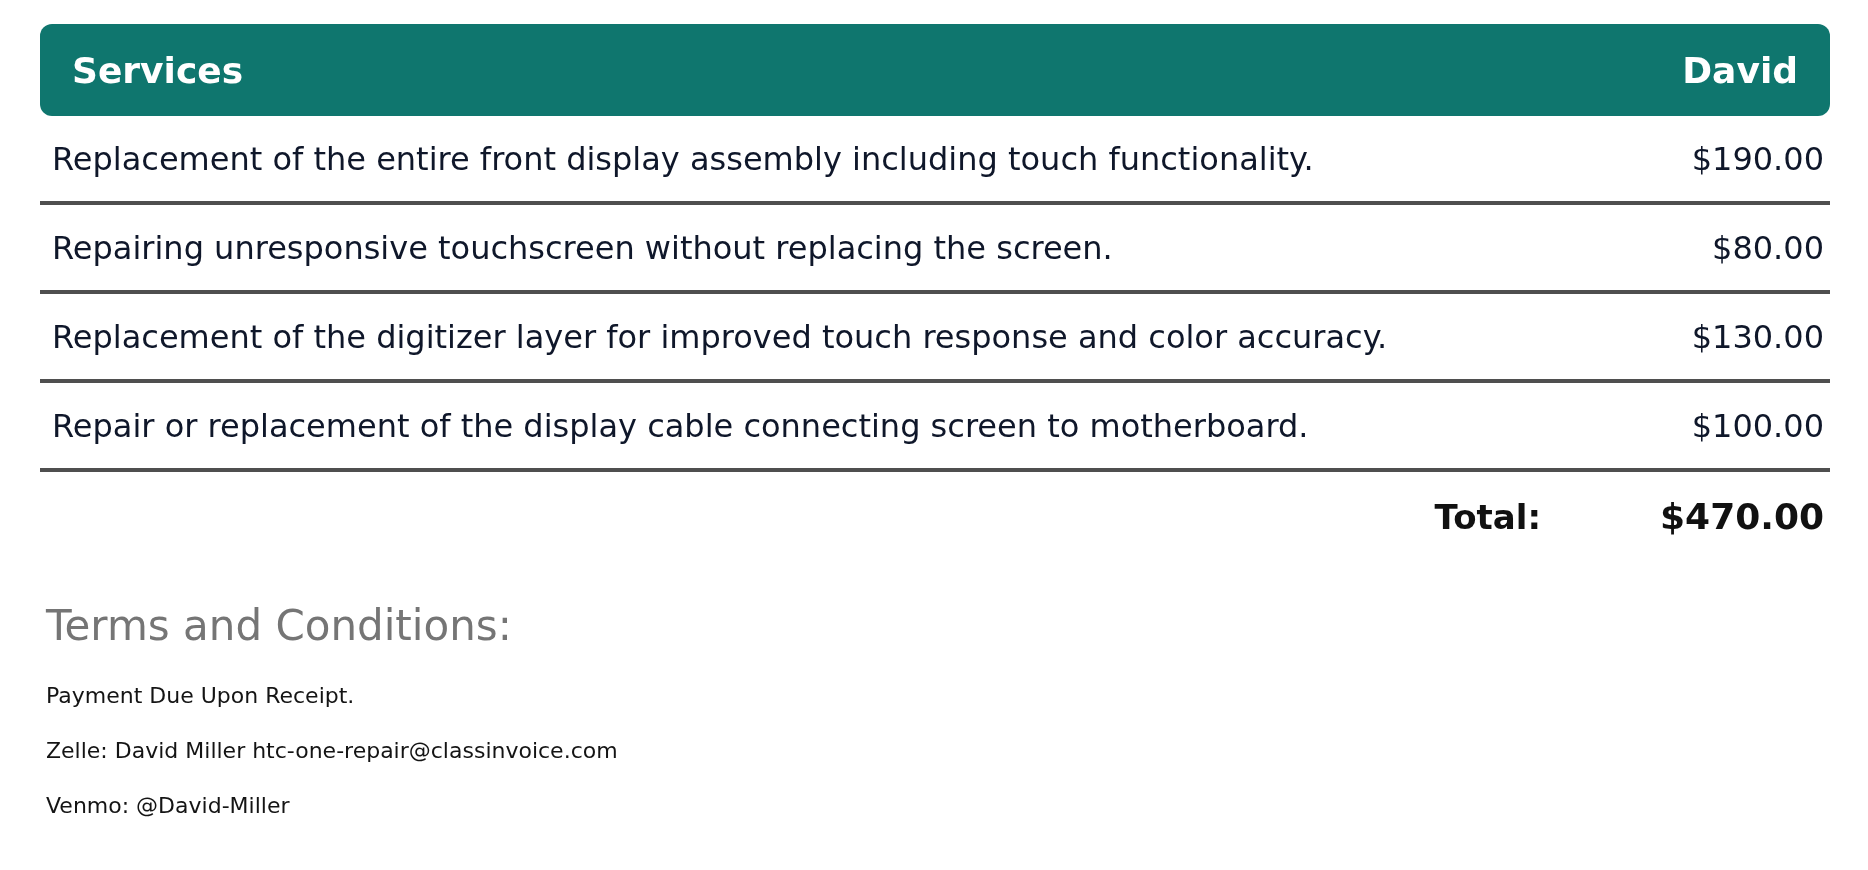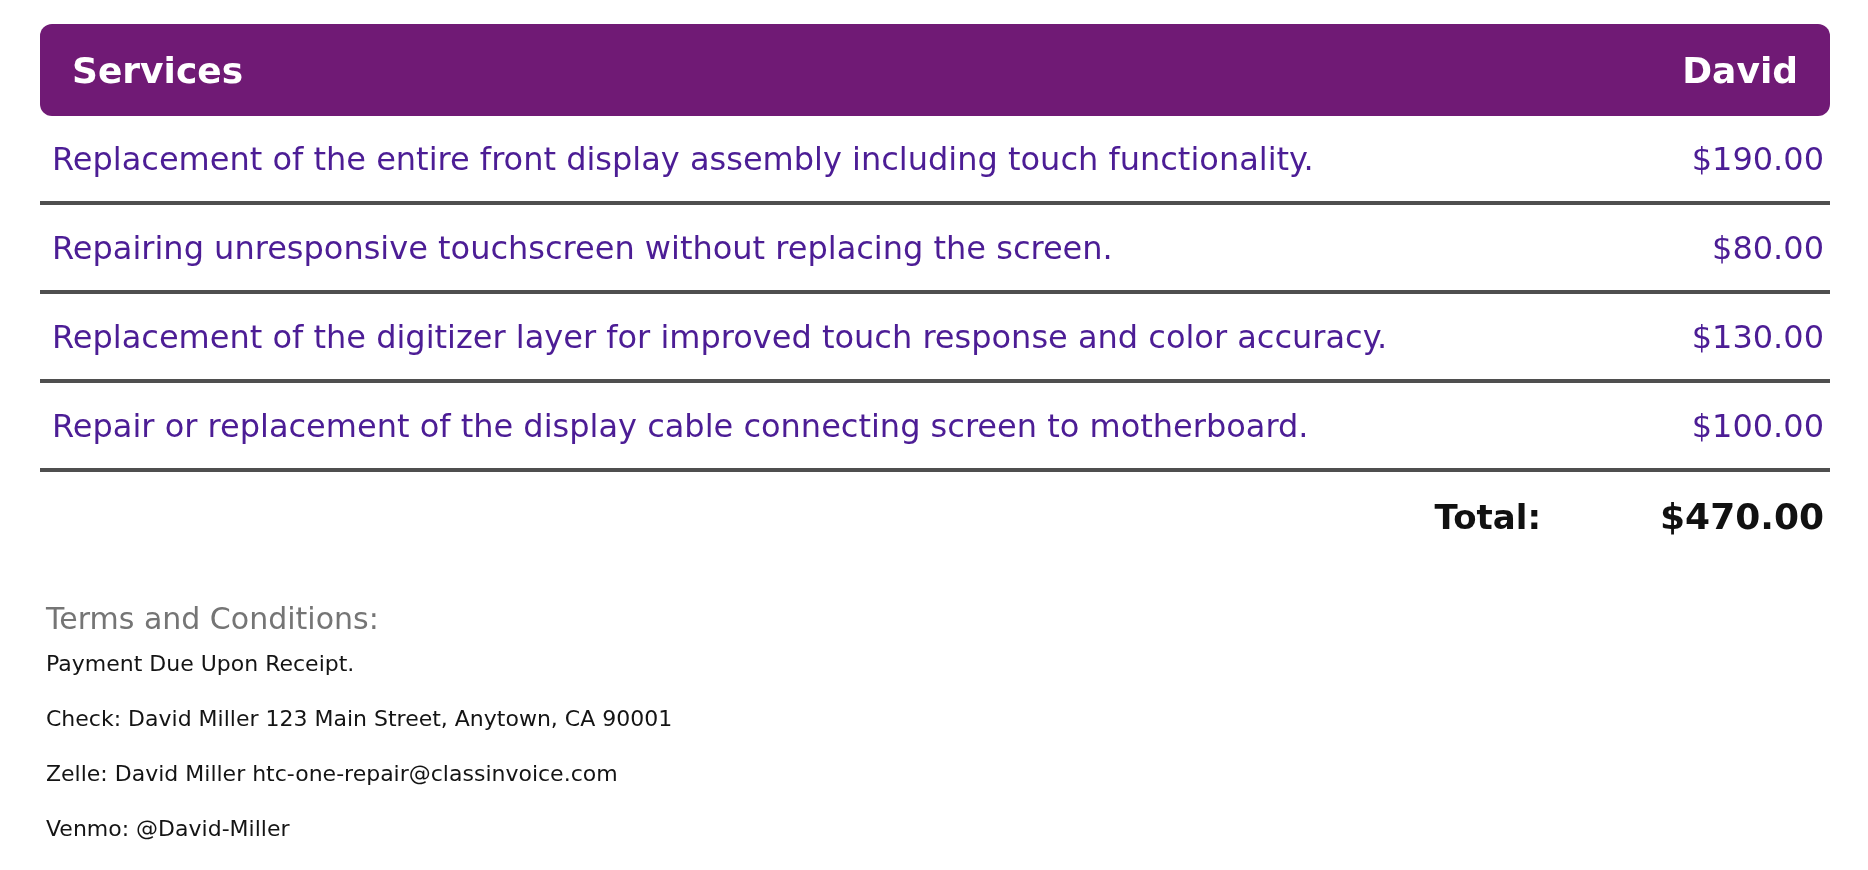--- a/index.html
+++ b/index.html
@@ -17,36 +17,36 @@
     background: #ffffff;
     overflow: hidden;
   }
 
   
   .table-header {
     display: flex;
     justify-content: space-between;
     align-items: center;
     height: 92px;
-    background: #701a75;
+    background: #0f766e;
     border-radius: 12px;
     padding: 0 32px;
     color: #ffffff;
     font-size: 36px;
     font-weight: bold;
   }
   .table-row {
     display: flex;
     justify-content: space-between;
     align-items: center;
     height: 85px;
     border-bottom: 4px solid #4f4f4f;
     padding: 0 6px 0 12px;
     font-size: 32px;
-    color: #4c1d95;
+    color: #0f172a;
   }
   .row-service { flex: 1; text-align: left; }
   .row-price { text-align: right; white-space: nowrap; }
 
   .total-row {
     display: flex;
     justify-content: flex-end;
     align-items: center;
     padding: 24px 6px 0 0;
     font-weight: bold;
@@ -55,21 +55,22 @@
   .total-label { font-size: 34px; }
   .total-value { font-size: 36px; margin-left: 79px; }
 
   
   .terms {
     margin-top: 64px;
     padding-left: 6px;
   }
   .terms-heading {
     color: #757575;
-    font-size: 30px;
+    font-size: 42px;
+    margin-bottom: 18px;
   }
   .terms-line {
     font-size: 22px;
     line-height: 55px;
     color: #141414;
   }
 </style>
 </head>
 <body>
 
@@ -105,18 +106,17 @@
     <div class="total-row">
       <span class="total-label">Total:</span>
       <span class="total-value">$470.00</span>
     </div>
 
   </div>
 
   <div class="terms">
     <div class="terms-heading">Terms and Conditions:</div>
     <div class="terms-line">Payment Due Upon Receipt.</div>
-    <div class="terms-line">Check: David Miller 123 Main Street, Anytown, CA 90001</div>
     <div class="terms-line">Zelle: David Miller htc-one-repair@classinvoice.com</div>
     <div class="terms-line">Venmo: @David-Miller</div>
   </div>
 
 </div>
 
 </body></html>

